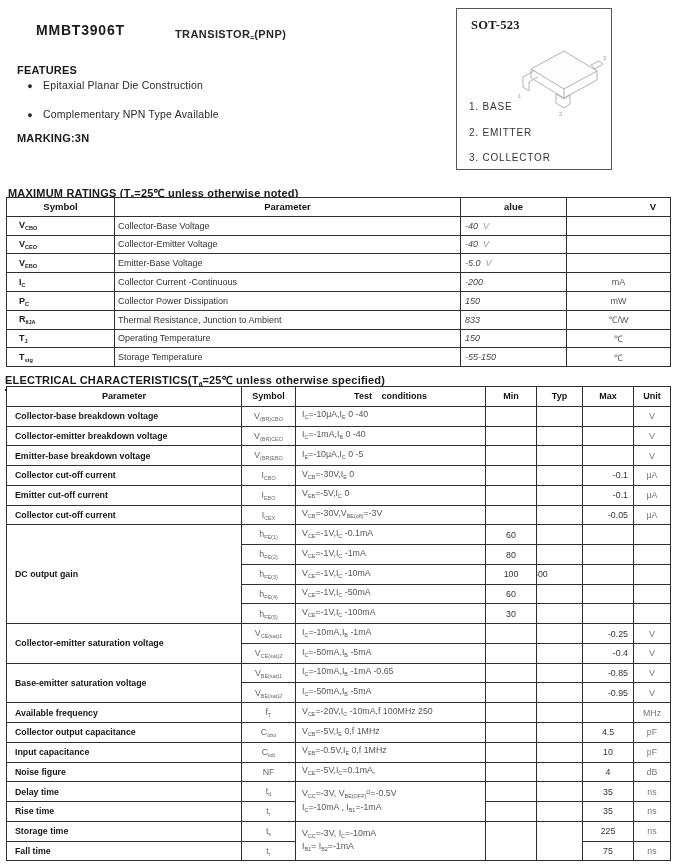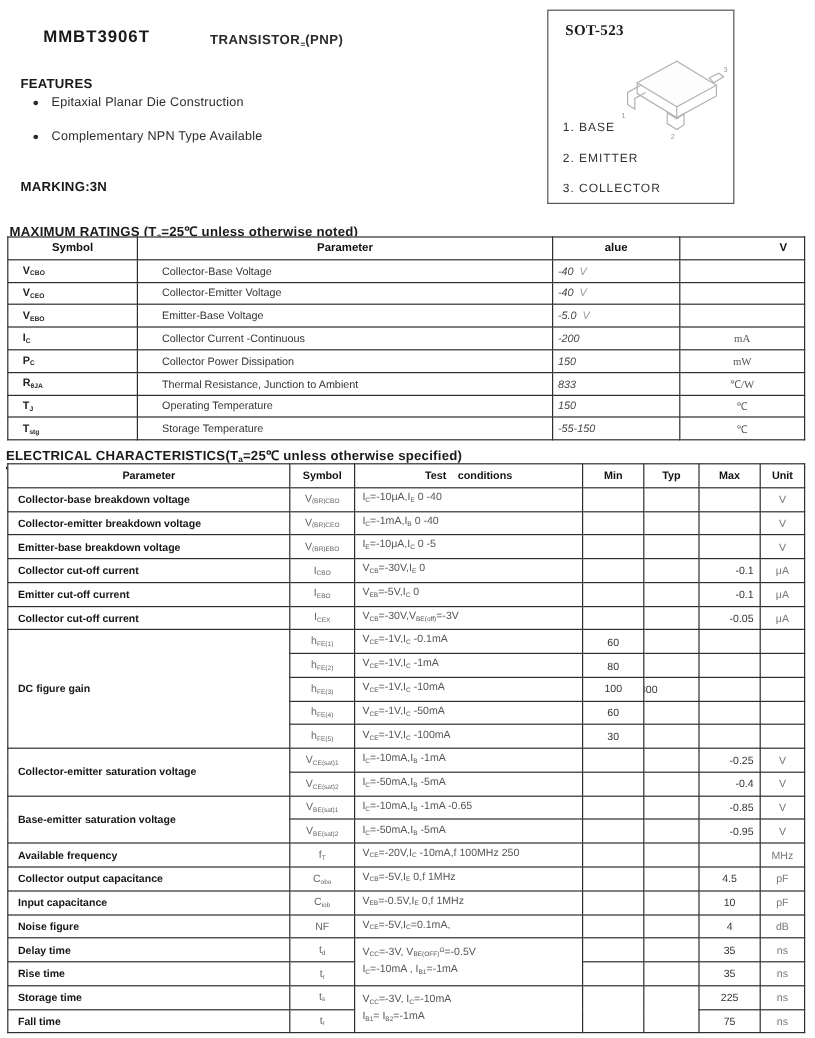--- a/index.html
+++ b/index.html
@@ -22,23 +22,23 @@
   table.t{border-collapse:collapse;table-layout:fixed;background:#fff;}
   table.t td,table.t th{border:1px solid #2e2e2e;padding:0 4px;overflow:hidden;white-space:nowrap;}
   table.t{border:1.5px solid #222;}
   table.t th{font-weight:bold;text-align:center;color:#111;}
 
   .maxr{font-size:9px;}
   .maxr tr{height:18.8px;}
   .maxr th{font-size:9.5px;}
   .maxr th.h-unit{text-align:right;padding-right:14px;}
   .maxr .c-sym{font-weight:bold;color:#222;padding-left:12px;}
-  .maxr .c-param{color:#333;padding-left:20px;}
+  .maxr .c-param{color:#333;padding-left:3px;}
   .maxr .c-value{color:#444;font-style:italic;}
-  .maxr .c-unit{text-align:center;color:#555;font-family:Liberation Serif, serif;}
+  .maxr .c-unit{text-align:center;color:#555;}
   .suffix{color:#9a9a9a;margin-left:5px;}
 
   .elec{font-size:8.8px;}
   .elec tr{height:19.77px;}
   .elec thead th{font-size:9px;word-spacing:7px;}
   .elec .c-param{font-weight:bold;color:#161616;padding-left:8px;}
   .elec .c-sym{text-align:center;color:#666;}
   .elec .c-cond{color:#555;padding-left:6px;line-height:11px;}
   .elec .c-min,.elec .c-typ,.elec .c-max{text-align:center;color:#333;}
   .elec .c-unit{text-align:center;color:#777;}
@@ -57,21 +57,21 @@
 
   <div class="abs sec-title" style="left:17px;top:64px;">FEATURES</div>
 
   <div class="abs feature-line" style="left:17px;top:79px;">
     <span class="dot">●</span><span>Epitaxial Planar Die Construction</span>
   </div>
   <div class="abs feature-line" style="left:17px;top:92px;margin-top:16px;">
     <span class="dot">●</span><span>Complementary NPN Type Available</span>
   </div>
 
-  <div class="abs sec-title" style="left:17px;top:132px;margin-top:18px;">MARKING:3N</div>
+  <div class="abs sec-title" style="left:17px;top:132px;">MARKING:3N</div>
 
   <div class="abs pkg-box" style="left:456px;top:8px;width:154px;height:160px;">
     <div class="abs pkg-title" style="left:14px;top:9px;">SOT-523</div>
     <svg class="abs" style="left:50px;top:32px;" width="102" height="78" viewBox="0 0 102 78">
       <g fill="none" stroke="#b2b2b2" stroke-width="1">
         <polygon points="24,28 57,10 90,30 57,48" fill="#fdfdfd"></polygon>
         <polyline points="24,28 24,37 57,57 57,48"></polyline>
         <polyline points="90,30 90,39 57,57"></polyline>
         <path d="M27,30 l-11,6 l0,10 l6,4 l0,-9 l9,-5"></path>
         <path d="M49,53 l0,9 l8,5 l6,-4 l0,-9 l-6,4 z"></path>
@@ -233,21 +233,21 @@
         <tr>
           <td class="c-param">Collector cut-off current</td>
           <td class="c-sym">I<sub>CEX</sub></td>
           <td class="c-cond">V<sub>CB</sub>=-30V,V<sub>BE(off)</sub>=-3V</td>
           <td class="c-min"></td>
           <td class="c-typ"></td>
           <td class="c-max neg">-0.05</td>
           <td class="c-unit">μA</td>
         </tr>
         <tr>
-          <td class="c-param" rowspan="5">DC figure gain</td>
+          <td class="c-param" rowspan="5">DC output gain</td>
           <td class="c-sym">h<sub>FE(1)</sub></td>
           <td class="c-cond">V<sub>CE</sub>=-1V,I<sub>C</sub> -0.1mA</td>
           <td class="c-min">60</td>
           <td class="c-typ"></td>
           <td class="c-max"></td>
           <td class="c-unit"></td>
         </tr>
         <tr>
           <td class="c-sym">h<sub>FE(2)</sub></td>
           <td class="c-cond">V<sub>CE</sub>=-1V,I<sub>C</sub> -1mA</td>

